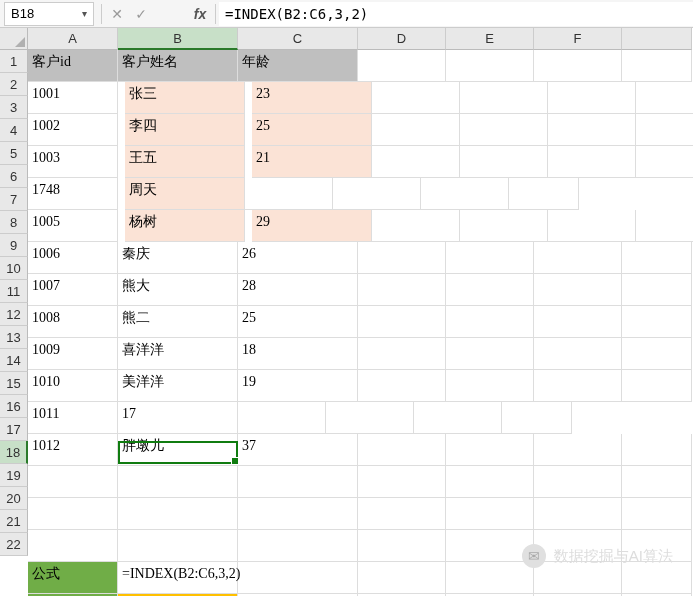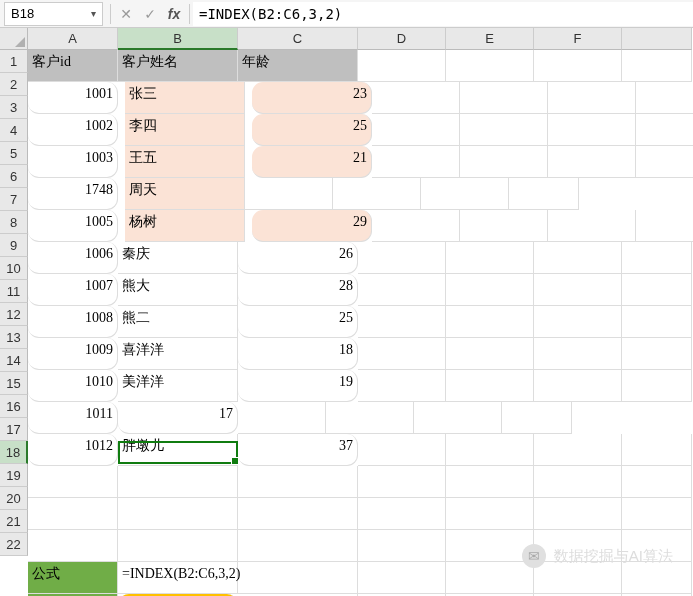--- a/index.html
+++ b/index.html
@@ -13,21 +13,21 @@
   position: relative;
 }
 .formula-bar {
   display: flex;
   align-items: center;
   height: 28px;
   border-bottom: 1px solid #ccc;
   background: #f5f5f5;
 }
 .name-box {
-  width: 99px;
+  width: 90px;
   height: 24px;
   background: #fff;
   border: 1px solid #ccc;
   margin: 2px 4px;
   display: flex;
   align-items: center;
   padding: 0 6px;
   font-size: 13px;
 }
 .name-box-arrow {
@@ -38,21 +38,21 @@
 .fb-sep { width: 1px; height: 20px; background: #ccc; margin: 0 3px; }
 .fb-btn {
   width: 24px;
   height: 24px;
   display: flex;
   align-items: center;
   justify-content: center;
   color: #999;
   font-size: 14px;
 }
-.fb-btn.fx { font-style: italic; color: #555; font-weight: bold; }
+.fb-btn.fx { font-style: italic; color: #555; font-weight: bold; margin-left: 35px; }
 .formula-input {
   flex: 1;
   height: 24px;
   background: #fff;
   border: none;
   padding: 0 6px;
   font-family: Consolas, "SimSun", monospace;
   font-size: 14px;
   display: flex;
   align-items: center;
@@ -107,21 +107,21 @@
 .row { display: flex; height: 32px; }
 .cell {
   border-right: 1px solid #ddd;
   border-bottom: 1px solid #ddd;
   padding: 0 4px;
   line-height: 23px;
   overflow: visible;
   white-space: nowrap;
   font-size: 14px;
 }
-.cell.num { text-align: right; font-family: "SimSun", serif; border-radius: 11px; }
+.cell.num { text-align: left; font-family: "SimSun", serif; }
 .cell.txt { text-align: left; font-family: "SimSun", serif; }
 .hdr-fill { background: #bfbfbf; }
 .highlight { background: #fbe3d6; margin-left: 7px; }
 .green-fill { background: #70ad47; }
 .orange-fill { background: #ffc000; }
 .left { display: flex; flex-direction: column; }
 .right { flex: 1; display: flex; flex-direction: column; }
 .row-hs { display: flex; flex-direction: column; }
 .cells-wrap { display: flex; flex-direction: column; position: relative; }
 .col-A { width: 90px; }

